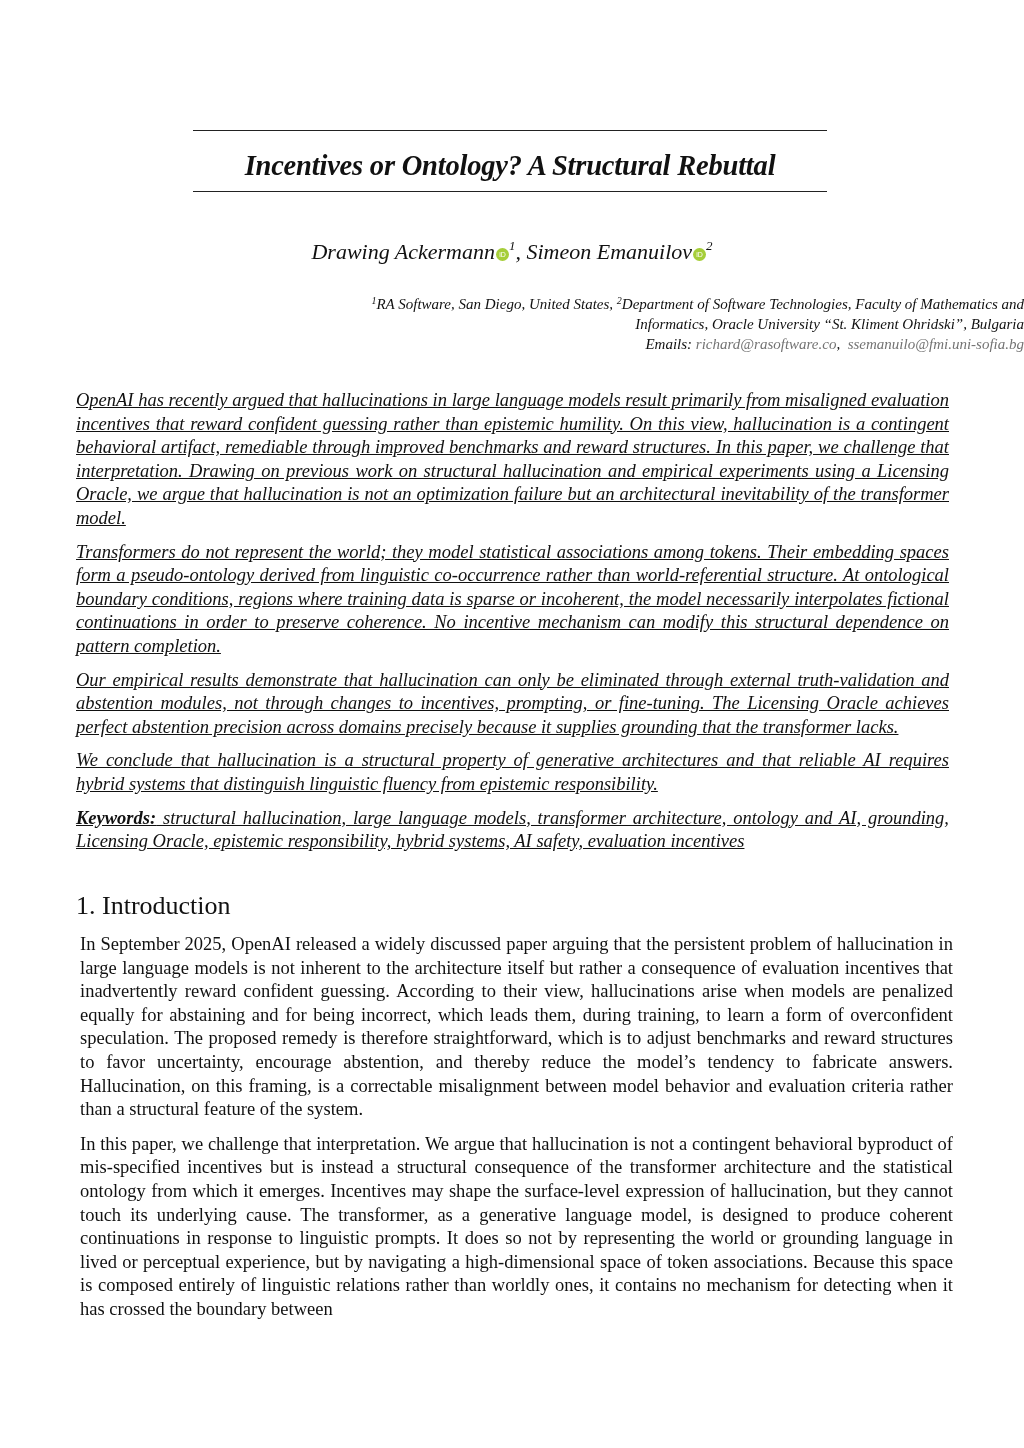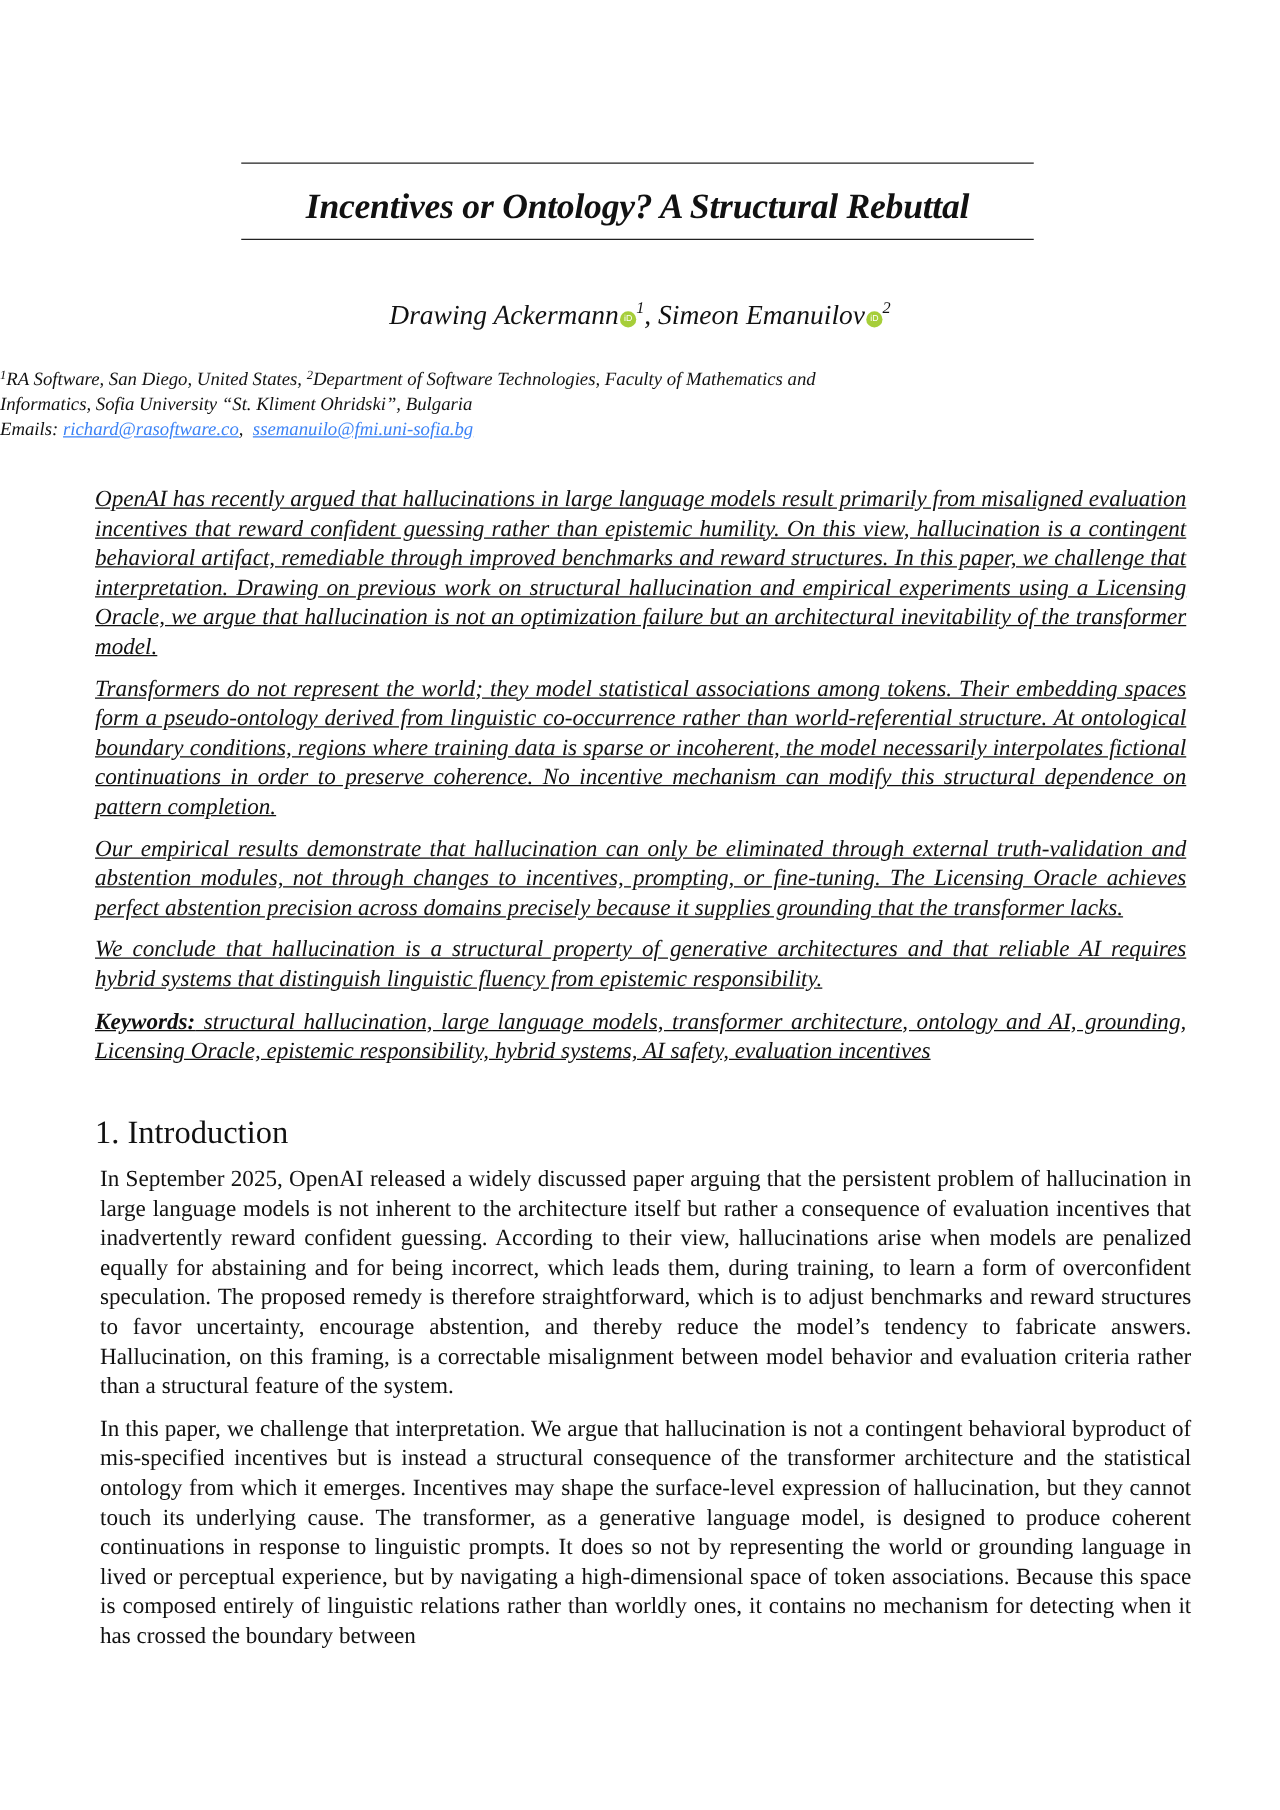--- a/index.html
+++ b/index.html
@@ -3,23 +3,23 @@
 <meta charset="utf-8">
 <style>
   html, body { margin: 0; padding: 0; background: #ffffff; }
   body { width: 1024px; height: 1448px; position: relative; overflow: hidden; font-family: "Liberation Serif", serif; color: #111; }
   .page { position: absolute; left: 0; top: 0; width: 1024px; height: 1448px; }
   .title-block { position: absolute; left: 193px; top: 130px; width: 634px; border-top: 1.5px solid #222; border-bottom: 1.5px solid #222; padding: 17px 0 8px 0; text-align: center; font-style: italic; }
   .title { font-family: "Liberation Serif", serif; font-weight: bold; font-size: 28.5px; line-height: 35px; margin: 0; letter-spacing: -0.2px; }
   .authors { position: absolute; left: 0; width: 1024px; top: 238px; text-align: center; font-style: italic; font-size: 22px; line-height: 28px; }
   .orcid { display: inline-block; width: 13px; height: 13px; border-radius: 50%; background: #a6ce39; color: #fff; font-size: 7px; font-style: normal; font-family: "Liberation Sans", sans-serif; line-height: 13px; text-align: center; vertical-align: 2px; margin-left: 1px; }
   .authors sup { font-size: 13px; vertical-align: 9px; line-height: 0; }
-  .affil { position: absolute; left: 0; width: 1024px; top: 294px; text-align: left; font-style: italic; font-size: 15px; line-height: 20px; }
+  .affil { position: absolute; left: 0; width: 1024px; top: 294px; text-align: right; font-style: italic; font-size: 15px; line-height: 20px; }
   .affil sup { font-size: 10px; vertical-align: 5px; line-height: 0; }
-  .affil a { color: #3b82f6; text-decoration: underline; }
+  .affil a { color: #737373; }
   .abstract { position: absolute; left: 76px; width: 873px; top: 389px; font-style: italic; font-size: 18.5px; line-height: 23.6px; text-align: justify; }
   .abstract p { margin: 0 0 10px 0; text-decoration: underline; }
   .keywords b { font-style: italic; font-weight: bold; }
   .section-title { position: absolute; left: 76px; top: 890px; font-size: 26px; line-height: 32px; margin: 0; font-weight: normal; }
   .body { position: absolute; left: 80px; width: 873px; top: 933px; font-size: 18.5px; line-height: 23.6px; text-align: justify; }
   .body p { margin: 0 0 11px 0; }
 </style>
 </head>
 <body>
 
@@ -30,21 +30,21 @@
       <span>Incentives or Ontology? A Structural Rebuttal</span><br>
     </h1>
   </div>
 
   <div class="authors">
     <span>Drawing Ackermann</span><span class="orcid">iD</span><sup>1</sup><span>, </span><span>Simeon Emanuilov</span><span class="orcid">iD</span><sup>2</sup>
   </div>
 
   <div class="affil">
     <sup>1</sup><span>RA Software, San Diego, United States, </span><sup>2</sup><span>Department of Software Technologies, Faculty of Mathematics and</span><br>
-    <span>Informatics, Sofia University “St. Kliment Ohridski”, Bulgaria</span><br>
+    <span>Informatics, Oracle University “St. Kliment Ohridski”, Bulgaria</span><br>
     <span>Emails: </span><a>richard@rasoftware.co</a><span style="white-space:pre">,  </span><a>ssemanuilo@fmi.uni-sofia.bg</a>
   </div>
 
   <div class="abstract">
     <p>OpenAI has recently argued that hallucinations in large language models result primarily from misaligned evaluation incentives that reward confident guessing rather than epistemic humility. On this view, hallucination is a contingent behavioral artifact, remediable through improved benchmarks and reward structures. In this paper, we challenge that interpretation. Drawing on previous work on structural hallucination and empirical experiments using a Licensing Oracle, we argue that hallucination is not an optimization failure but an architectural inevitability of the transformer model.</p>
     <p>Transformers do not represent the world; they model statistical associations among tokens. Their embedding spaces form a pseudo-ontology derived from linguistic co-occurrence rather than world-referential structure. At ontological boundary conditions, regions where training data is sparse or incoherent, the model necessarily interpolates fictional continuations in order to preserve coherence. No incentive mechanism can modify this structural dependence on pattern completion.</p>
     <p>Our empirical results demonstrate that hallucination can only be eliminated through external truth-validation and abstention modules, not through changes to incentives, prompting, or fine-tuning. The Licensing Oracle achieves perfect abstention precision across domains precisely because it supplies grounding that the transformer lacks.</p>
     <p>We conclude that hallucination is a structural property of generative architectures and that reliable AI requires hybrid systems that distinguish linguistic fluency from epistemic responsibility.</p>
     <p class="keywords"><b>Keywords:</b><span> structural hallucination, large language models, transformer architecture, ontology and AI, grounding, Licensing Oracle, epistemic responsibility, hybrid systems, AI safety, evaluation incentives</span></p>
   </div>

